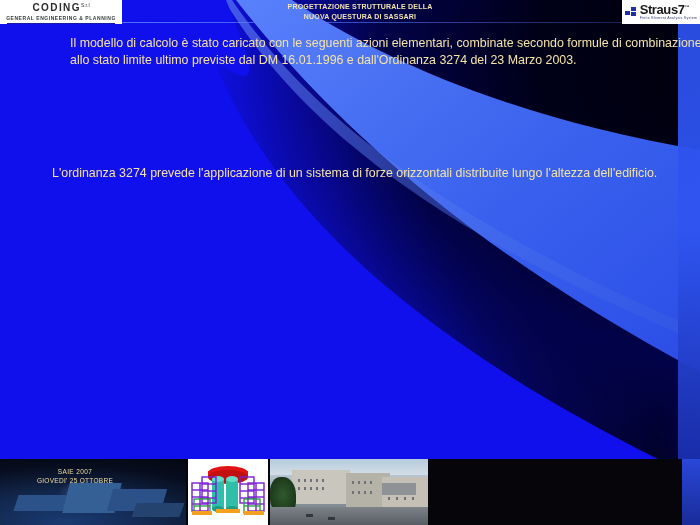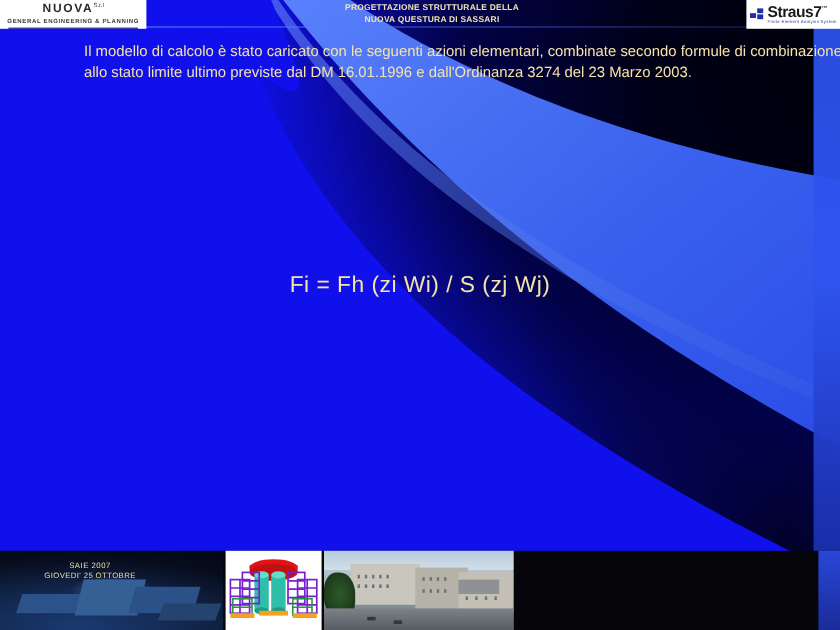--- a/index.html
+++ b/index.html
@@ -128,21 +128,21 @@
       <path d="M0 120 L0 460 L660 460 C400 330 270 200 214 60 Z" fill="#1010ed"></path>
       <path d="M0 0 L226 0 C250 60 268 100 214 60 L0 120 Z" fill="#1010ed"></path>
       <path d="M214 60 C270 200 400 330 660 460 L700 460 L700 440 C420 312 286 178 226 34 Z" fill="#1010ed" opacity="0"></path>
     </svg>
   </div>
   <div class="bg-right-strip"></div>
   <div class="bg-thin-line"></div>
 
   <div class="header">
     <div class="logo-left">
-      <div class="l1"><span>NUOVA</span><sup>S.r.l</sup></div>
+      <div class="l1"><span>CODING</span><sup>S.r.l</sup></div>
       <div class="l2">GENERAL ENGINEERING &amp; PLANNING</div>
       <div class="rule"></div>
     </div>
 
     <div class="hdr-title">
       <div>PROGETTAZIONE STRUTTURALE DELLA</div>
       <div>NUOVA QUESTURA DI SASSARI</div>
     </div>
 
     <div class="logo-right">
@@ -156,23 +156,23 @@
         <span class="s7sub">Finite Element Analysis System</span>
       </span>
     </div>
   </div>
 
   <div class="body-area">
     <div class="txt p-intro">Il modello di calcolo è stato caricato con le seguenti azioni elementari, combinate secondo formule di combinazione allo stato limite ultimo previste dal DM 16.01.1996 e dall'Ordinanza 3274 del 23 Marzo 2003.</div>
 
 
 
-
-
-    <div class="txt formula">Fi = Fh (zi Wi) / S (zj Wj)</div>
+    <div class="txt p-ord"><span class="indent"></span><span>L'ordinanza 3274 prevede l'applicazione di un sistema di forze orizzontali distribuite lungo l'altezza dell'edificio.</span></div>
+
+
   </div>
 
   <div class="footer">
     <div class="foot-render">
       <span class="glow"></span>
       <span class="bldg b1"></span>
       <span class="bldg b2"></span>
       <span class="bldg b3"></span>
       <span class="bldg b4"></span>
     </div>

